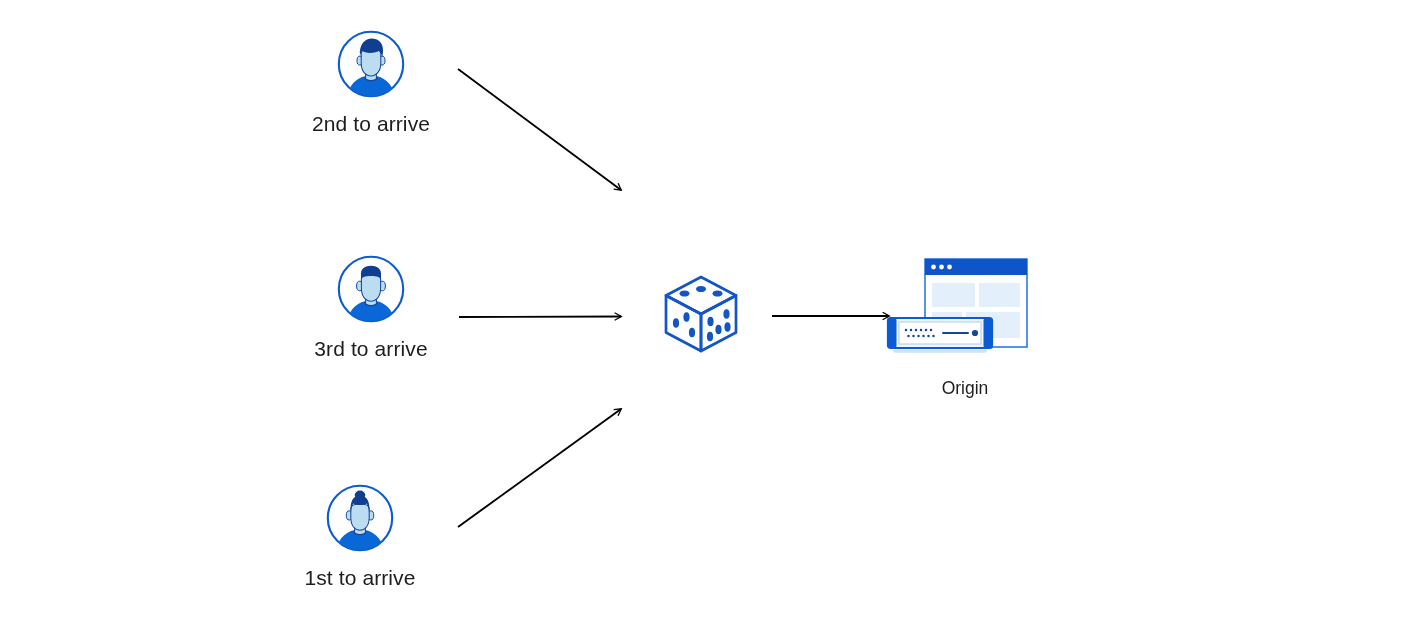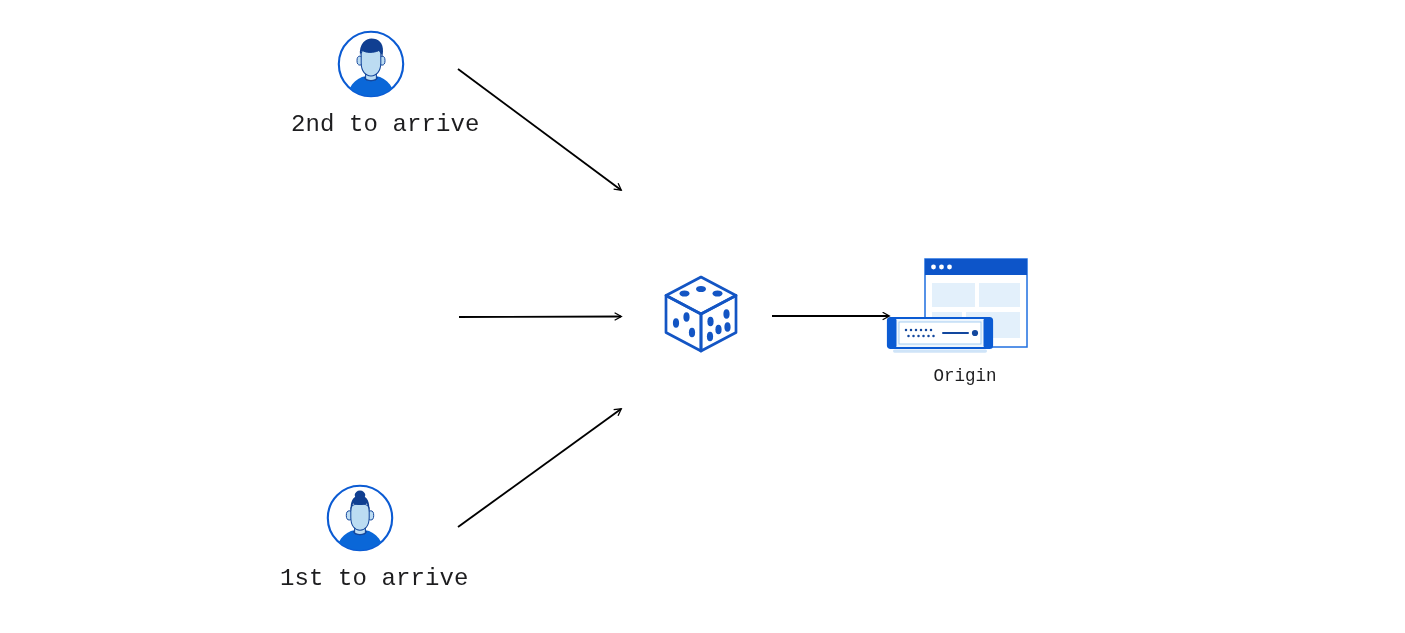--- a/index.html
+++ b/index.html
@@ -27,23 +27,23 @@
   .avatar-node { width: 160px; }
   .avatar-wrap {
     width: 70px;
     height: 70px;
     margin: 0 auto;
     display: block;
   }
   .node-label {
     margin-top: 12px;
     text-align: center;
-    font-size: 24px;
+    font-size: 21px;
     color: #1d1d1f;
-    font-family: Liberation Mono, monospace;
+    font-family: Liberation Sans, sans-serif;
     letter-spacing: 0.1px;
     line-height: 1.2;
     white-space: nowrap;
   }
   .dice-node {
     left: 655px;
     top: 268px;
     width: 92px;
     height: 92px;
   }
@@ -51,26 +51,25 @@
     left: 880px;
     top: 252px;
     width: 170px;
   }
   .origin-art {
     width: 170px;
     height: 108px;
     display: block;
   }
   .origin-label {
-    margin-top: 6px;
+    margin-top: 18px;
     text-align: center;
     font-size: 17.5px;
     color: #1d1d1f;
     white-space: nowrap;
-    font-family: Liberation Mono, monospace;
   }
   #arrow-layer {
     position: absolute;
     left: 0; top: 0;
     width: 1405px;
     height: 633px;
     pointer-events: none;
   }
 </style>
 </head>
@@ -123,20 +122,44 @@
 
         <path d="M 24.0 26.6 C 22.6 14.6 30.0 9.4 35.4 9.4 C 42.4 9.4 47.4 13.6 47.0 22.6
                  C 46.85 25.6 46.4 27.4 46.0 28.4 C 45.5 24.6 44.2 22.6 42.4 21.8
                  C 38.0 23.8 29.6 24.2 26.2 21.2 C 25.3 22.6 24.6 24.4 24.0 26.6 Z" fill="#103f91"></path>
         <path d="M 26.2 21.2 C 29.6 24.2 38.0 23.8 42.4 21.8" fill="none" stroke="#103f91" stroke-width="1.0"></path>
       </g>
     </svg>
     <div class="node-label">2nd to arrive</div>
   </div>
 
+  <div class="node avatar-node" style="left:291px; top:254px;">
+    <svg class="avatar-wrap" viewBox="0 0 70 70">
+      <defs>
+        <clipPath id="clipB">
+            <circle cx="35" cy="35" r="32.2"></circle>
+          </clipPath>
+      </defs>
+      <circle cx="35" cy="35" r="32.2" fill="#ffffff" stroke="#0b5bd3" stroke-width="2.1"></circle>
+      <g clip-path="url(#clipB)">
+        <path d="M 35 46.5 C 21 46.5 12.5 56 10.5 70 L 59.5 70 C 57.5 56 49 46.5 35 46.5 Z" fill="#0a67d8"></path>
+        <path d="M 29.6 40 L 29.6 49.5 C 29.6 52.4 40.4 52.4 40.4 49.5 L 40.4 40 Z" fill="#bcdcf2" stroke="#15479c" stroke-width="1.05" stroke-linejoin="round"></path>
+        <path d="M 28.4 48.6 C 30.6 52.6 39.4 52.6 41.6 48.6" fill="none" stroke="#15479c" stroke-width="1.1" stroke-linecap="round"></path>
+        <ellipse cx="23.7" cy="32.0" rx="3.1" ry="4.8" fill="#bcdcf2" stroke="#15479c" stroke-width="1.0"></ellipse>
+        <ellipse cx="46.3" cy="32.0" rx="3.1" ry="4.8" fill="#bcdcf2" stroke="#15479c" stroke-width="1.0"></ellipse>
+        <path d="M 25.4 24.2 C 25.4 17.4 44.6 17.4 44.6 24.2 L 44.6 34.0
+                 C 44.6 42.8 40.2 47.2 35 47.2 C 29.8 47.2 25.4 42.8 25.4 34.0 Z" fill="#bcdcf2" stroke="#15479c" stroke-width="1.05"></path>
+
+        <path d="M 25.0 25.4 L 25.0 19.6 C 25.0 14.6 29.2 11.8 35.0 11.8
+                 C 40.8 11.8 45.0 14.6 45.0 19.6 L 45.0 25.4
+                 C 43.6 23.0 41.2 21.9 35.0 21.9 C 28.8 21.9 26.4 23.0 25.0 25.4 Z" fill="#103f91"></path>
+      </g>
+    </svg>
+    <div class="node-label">3rd to arrive</div>
+  </div>
 
   <div class="node avatar-node" style="left:280px; top:483px;">
     <svg class="avatar-wrap" viewBox="0 0 70 70">
       <defs>
         <clipPath id="clipC">
             <circle cx="35" cy="35" r="32.2"></circle>
           </clipPath>
       </defs>
       <circle cx="35" cy="35" r="32.2" fill="#ffffff" stroke="#0b5bd3" stroke-width="2.1"></circle>
       <g clip-path="url(#clipC)">

